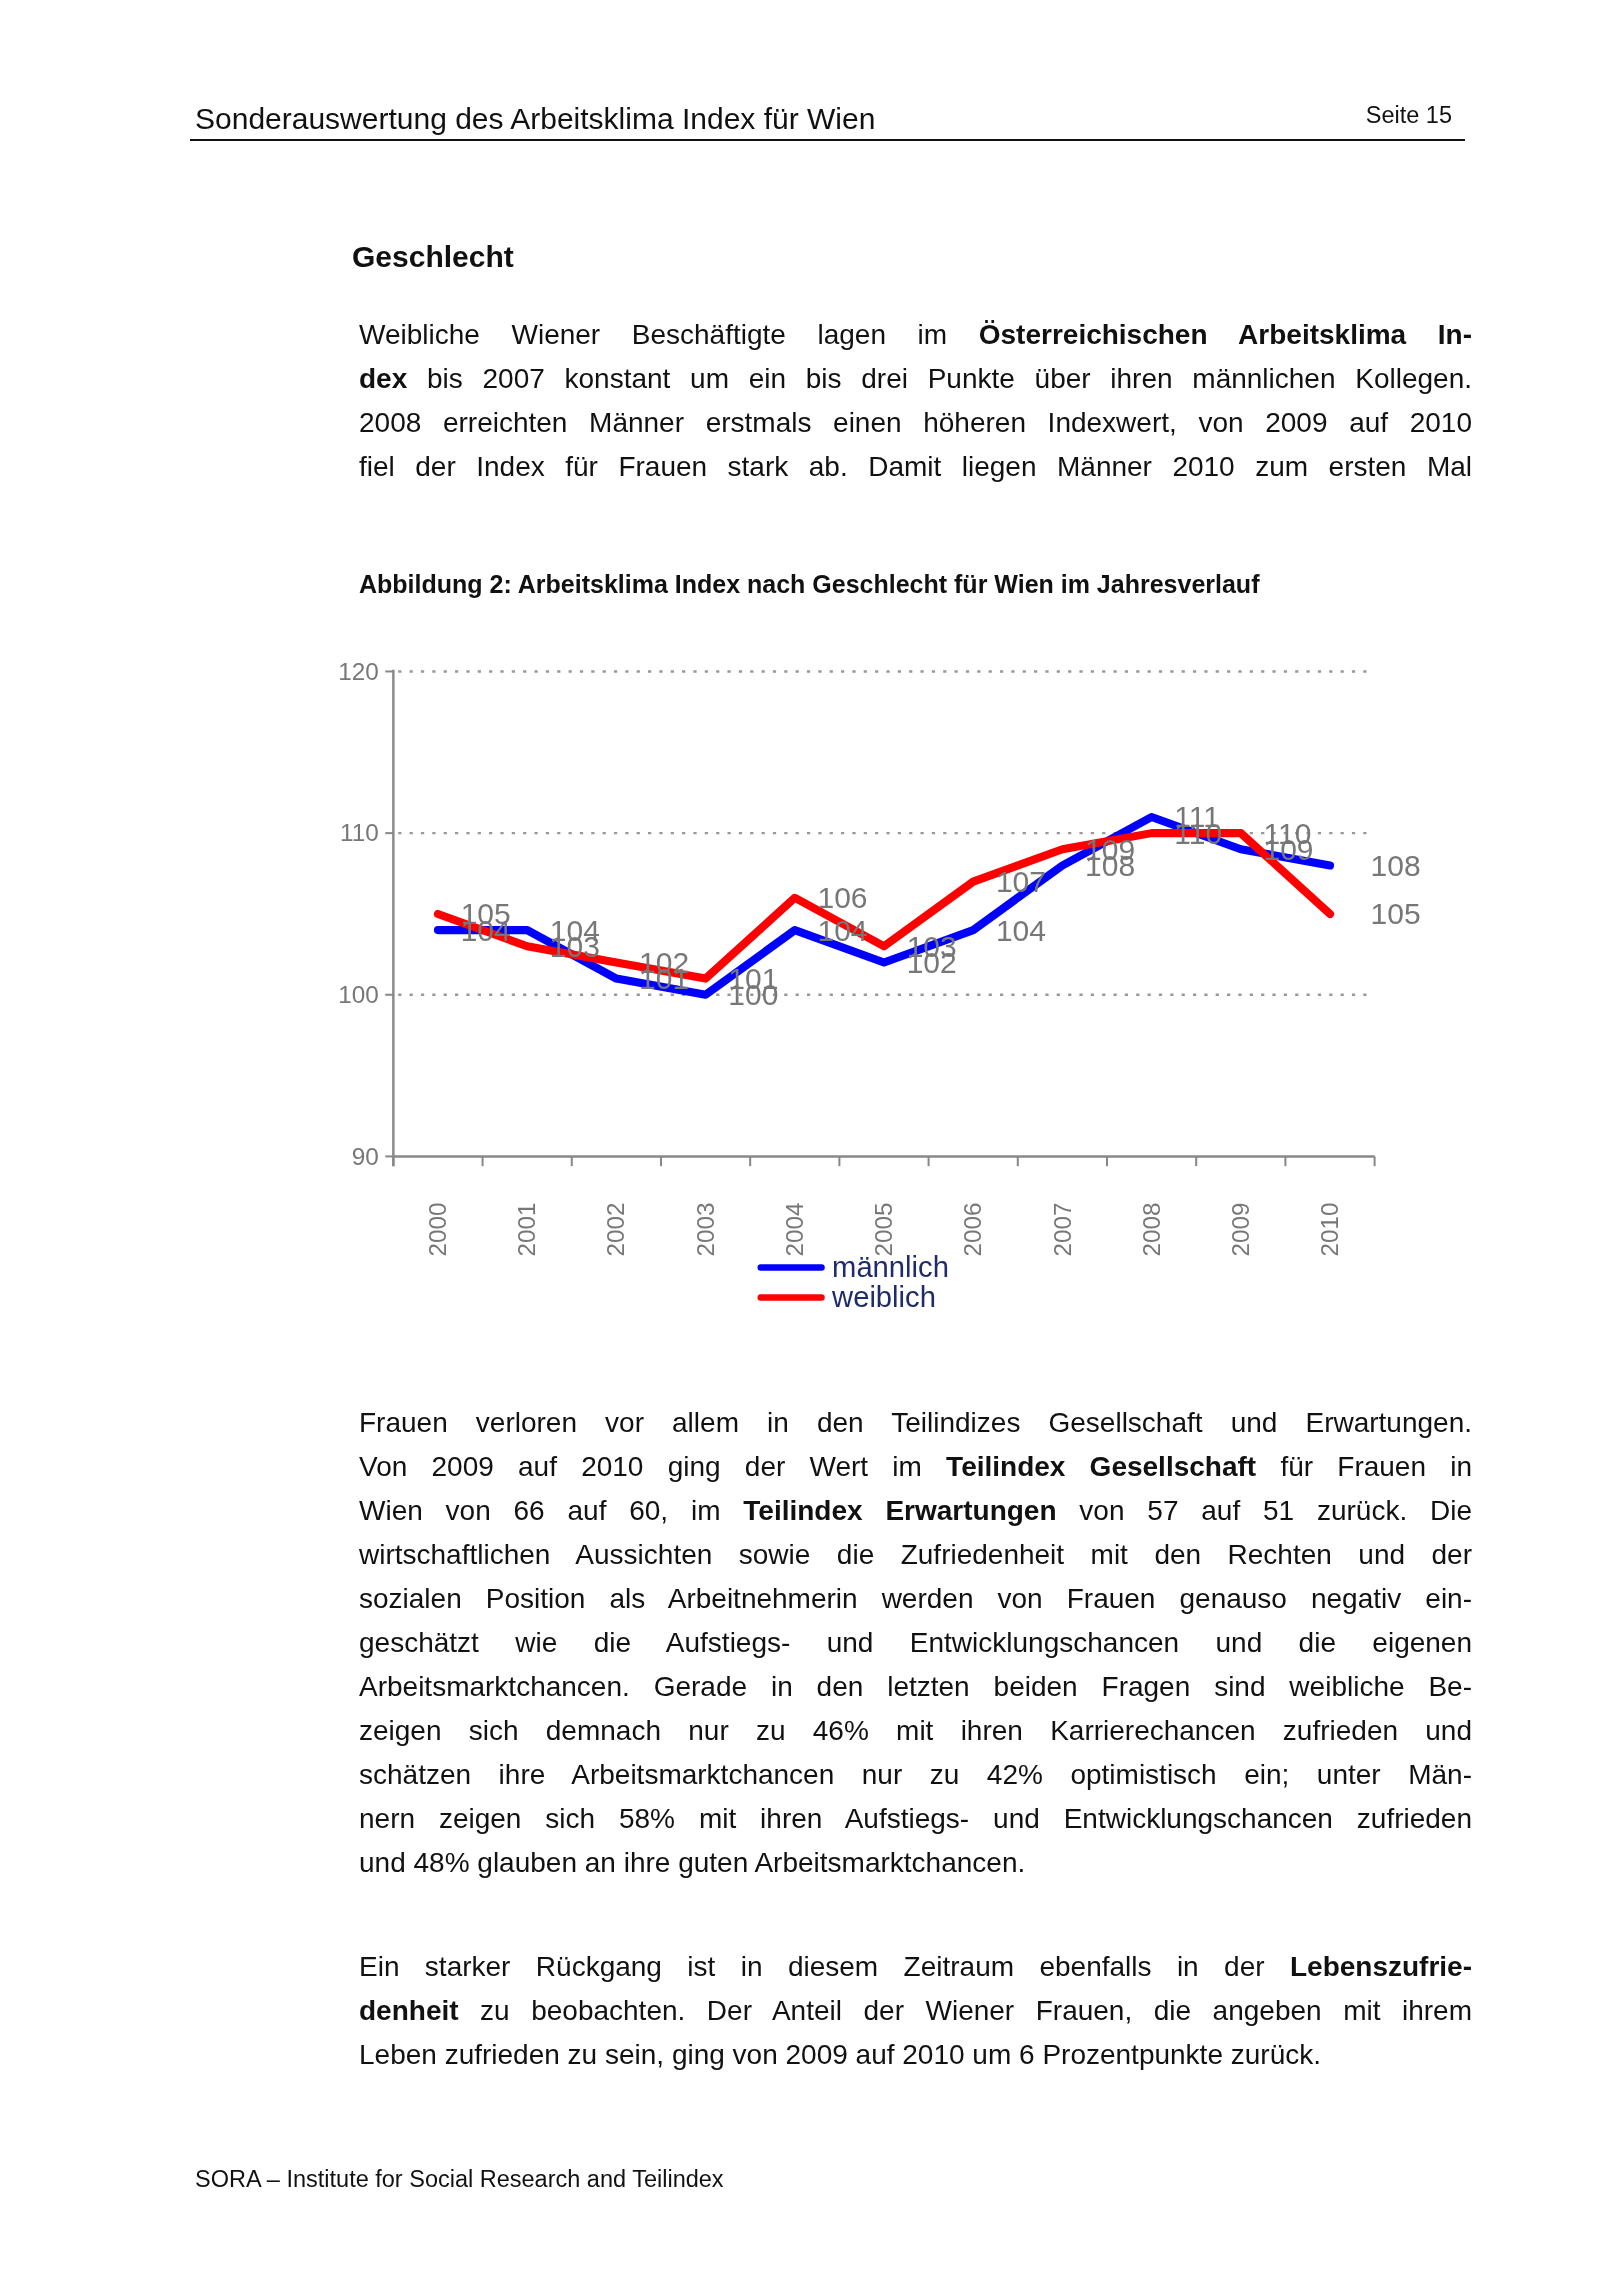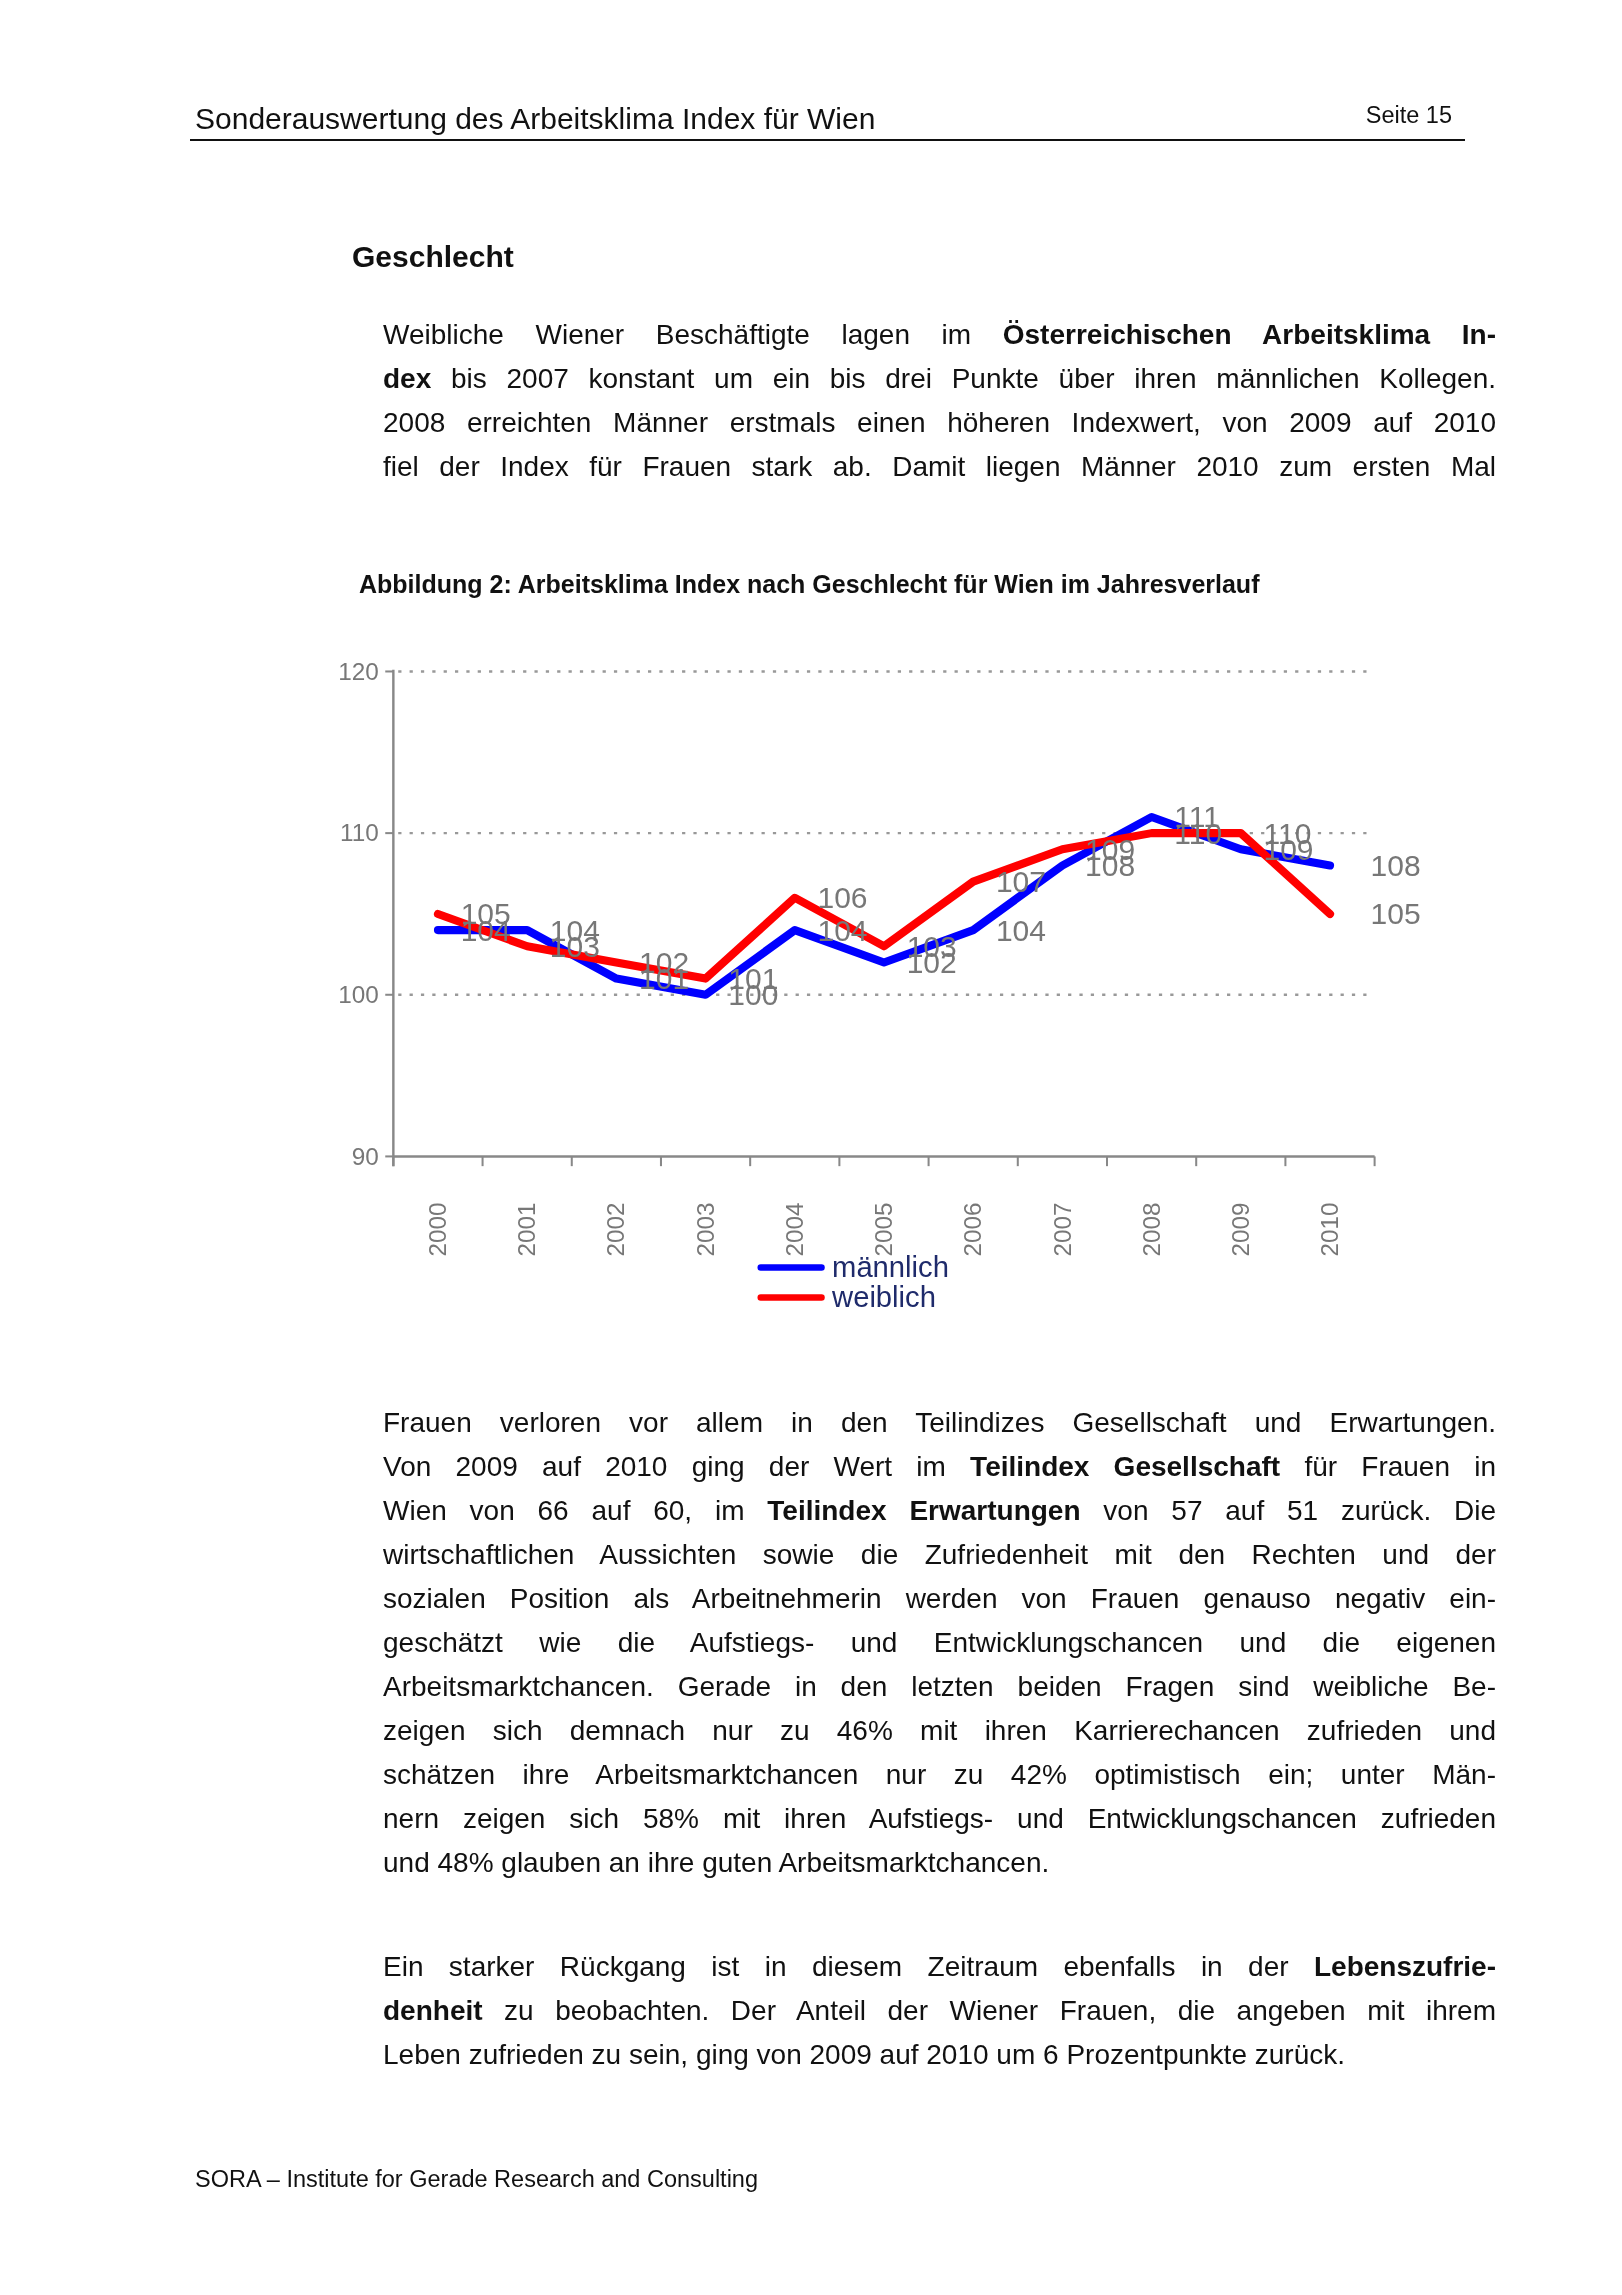--- a/index.html
+++ b/index.html
@@ -3,21 +3,21 @@
 <meta charset="utf-8">
 <style>
   html, body { margin: 0; padding: 0; background: #ffffff; }
   body { width: 1622px; height: 2295px; position: relative; overflow: hidden;
          font-family: "Liberation Sans", sans-serif; color: #111; }
   .abs { position: absolute; }
   #running-header { left: 195px; top: 102px; font-size: 30px; white-space: nowrap; }
   #page-number { right: 170px; top: 102px; font-size: 23.5px; white-space: nowrap; }
   #header-rule { left: 190px; top: 139px; width: 1275px; height: 2.4px; background: #111; }
   #section-title { left: 352px; top: 240px; font-size: 30px; font-weight: bold; }
-  .para { position: absolute; left: 359px; width: 1113px; font-size: 28px; line-height: 44px; margin-left: 24px; }
+  .para { position: absolute; left: 359px; width: 1113px; font-size: 28px; line-height: 44px; }
   .para .line { display: block; white-space: nowrap; text-align: justify; text-align-last: justify; height: 44px; }
   .para .line.last { text-align-last: left; }
   .para b { font-weight: bold; }
   #para-1 { top: 313px; }
   #figure-caption { left: 359px; top: 570px; font-size: 25px; font-weight: bold; white-space: nowrap; }
   #para-2 { top: 1401px; }
   #para-3 { top: 1945px; }
   #footer { left: 195px; top: 2166px; font-size: 23.5px; white-space: nowrap; }
   #chart { position: absolute; left: 0; top: 0; }
   .tick-label { font-family: "Liberation Sans", sans-serif; font-size: 30px; fill: #777; }
@@ -131,14 +131,14 @@
     <span class="line"><span>schätzen ihre Arbeitsmarktchancen nur zu 42% optimistisch ein; unter Män-</span></span>
     <span class="line"><span>nern zeigen sich 58% mit ihren Aufstiegs- und Entwicklungschancen zufrieden</span></span>
     <span class="line last"><span>und 48% glauben an ihre guten Arbeitsmarktchancen.</span></span>
   </div>
 <div id="para-3" class="para">
     <span class="line"><span>Ein starker Rückgang ist in diesem Zeitraum ebenfalls in der </span><b>Lebenszufrie-</b></span>
     <span class="line"><b>denheit</b><span> zu beobachten. Der Anteil der Wiener Frauen, die angeben mit ihrem</span></span>
     <span class="line last"><span>Leben zufrieden zu sein, ging von 2009 auf 2010 um 6 Prozentpunkte zurück.</span></span>
   </div>
 
-<div id="footer" class="abs">SORA – Institute for Gerade Research and Consulting</div>
+<div id="footer" class="abs">SORA – Institute for Social Research and Teilindex</div>
 
 
 </body></html>

